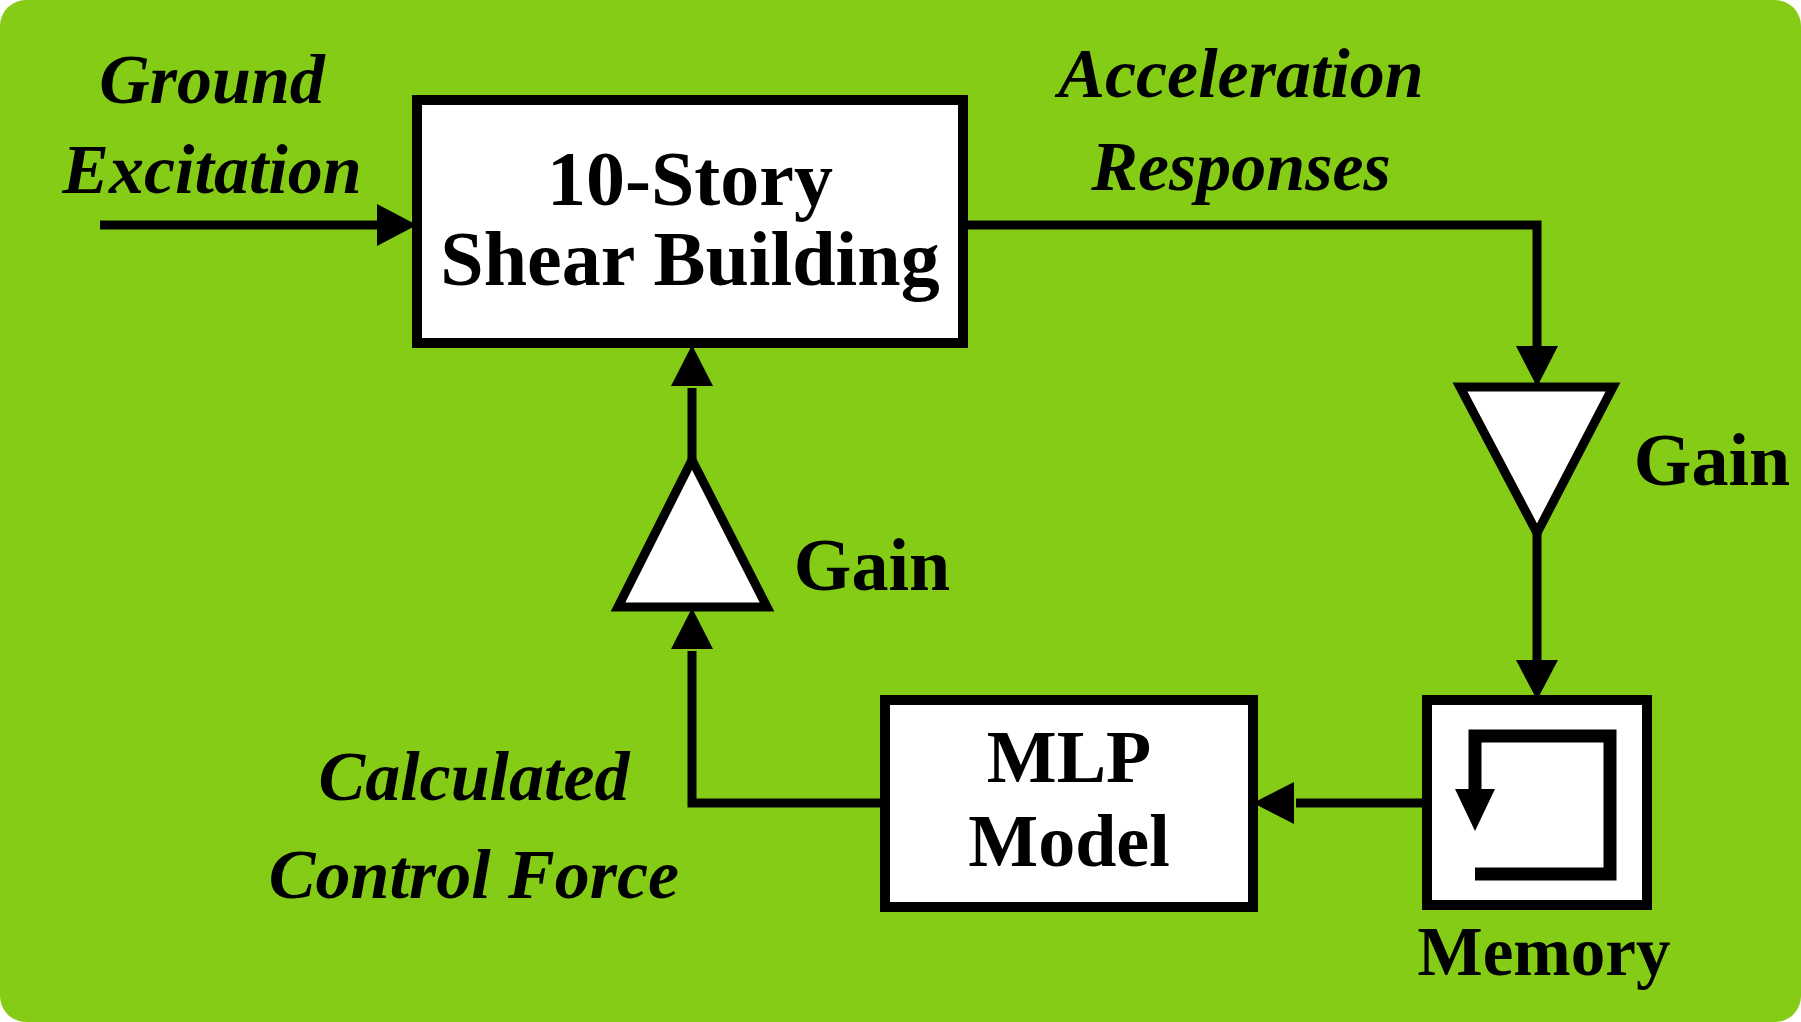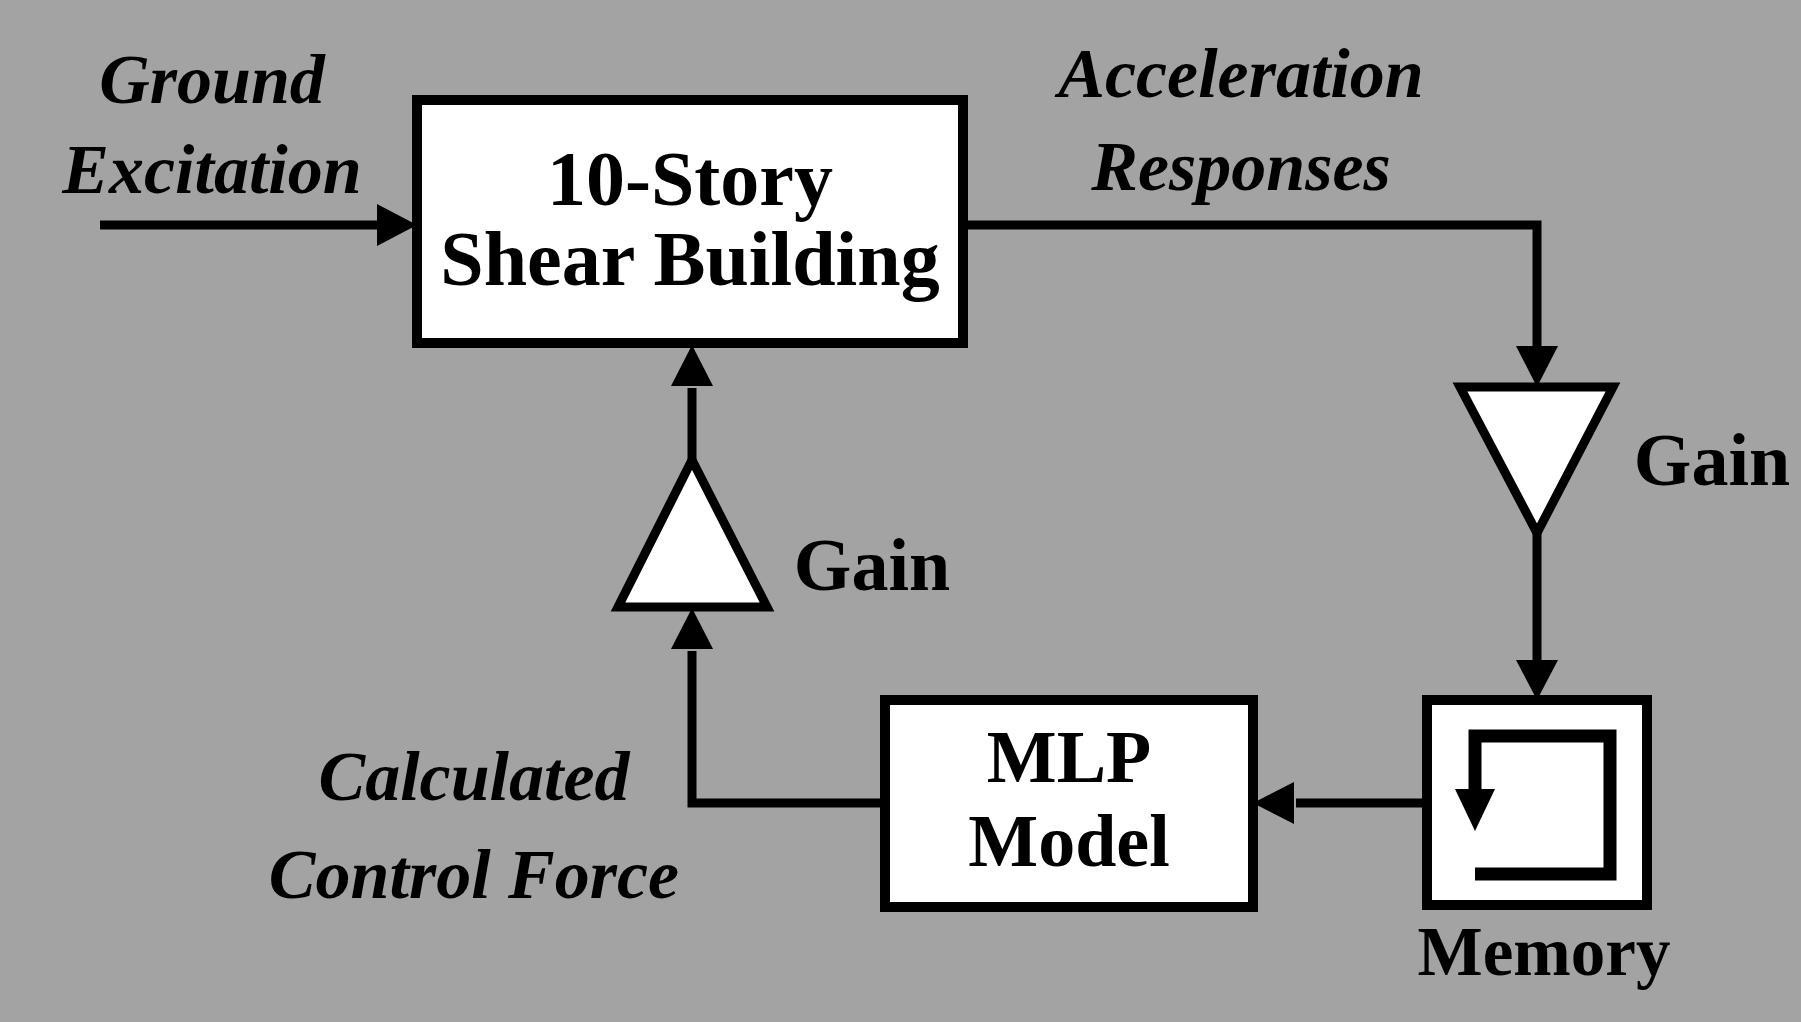--- a/index.html
+++ b/index.html
@@ -4,22 +4,23 @@
 <style>
   html, body {
     margin: 0;
     padding: 0;
     background: #ffffff;
   }
   .stage {
     position: relative;
     width: 1801px;
     height: 1022px;
-    background: #a3a3a3;
+    background: #84cc16;
     overflow: hidden;
+    border-radius: 26px;
   }
   svg { display: block; }
 
   
   .ln   { stroke: #000000; stroke-width: 9;  fill: none; }
   .box  { stroke: #000000; stroke-width: 10; fill: #ffffff; }
   .tri  { stroke: #000000; stroke-width: 9;  fill: #ffffff; }
   .loop { stroke: #000000; stroke-width: 13; fill: none; }
   .ah   { fill: #000000; stroke: none; }
 

